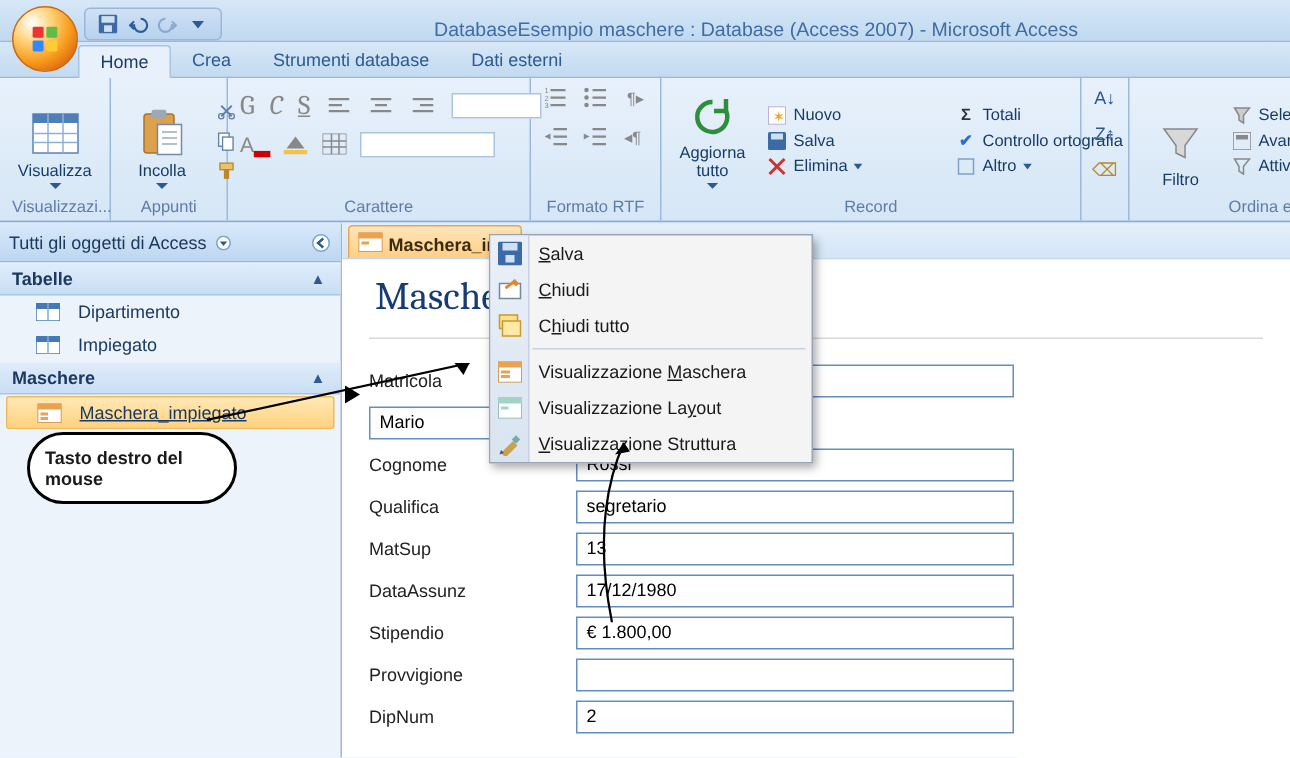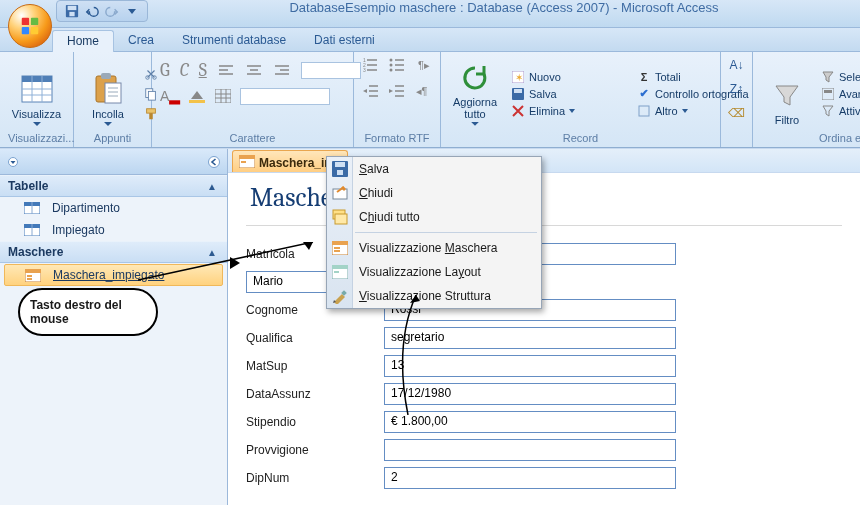--- a/index.html
+++ b/index.html
@@ -14,21 +14,21 @@
     --nav-head:#A5CBF0;
     --nav-hover:#FDE2B8;
     --field-border:#648DC3;
     --title-blue:#153D73;
   }
   *{box-sizing:border-box;font-family:"Segoe UI",Tahoma,Arial,sans-serif;}
   body{margin:0;width:860px;height:505px;overflow:hidden;background:#eaf2fb;font-size:12px;color:#1a1a1a;}
   .window{width:860px;height:505px;display:flex;flex-direction:column;}
 
   
-  .titlebar{height:28px;background:linear-gradient(#D7E7F7,#BFD9F0);border-bottom:1px solid var(--rb-sep);display:flex;align-items:flex-start;position:relative;}
+  .titlebar{height:28px;background:linear-gradient(#D7E7F7,#BFD9F0);border-bottom:1px solid var(--rb-sep);display:flex;align-items:flex-end;position:relative;}
   .orb{width:44px;height:44px;border-radius:50%;background:radial-gradient(circle at 30% 25%,#fff,#ffd27a 30%,#f79a1a 60%,#c7410b 100%);margin:2px 6px 0 6px;border:1px solid #c96a10;position:absolute;left:2px;top:2px;z-index:5;display:flex;align-items:center;justify-content:center;}
   .orb svg{width:22px;height:22px;}
   .qat{margin-left:56px;height:22px;background:linear-gradient(#cfe0f4,#b7d2ee);border:1px solid #9ab7d8;border-radius:4px;display:flex;align-items:center;gap:6px;padding:0 8px;}
   .qat .ico{width:14px;height:14px;display:flex;align-items:center;justify-content:center;color:#2b5a93;}
   .title{flex:1;text-align:center;color:#3f6ca3;font-size:13px;}
 
   
   .tabs{height:24px;background:linear-gradient(#D7E7F7,#C3DAF0);display:flex;align-items:flex-end;padding-left:52px;border-bottom:1px solid var(--rb-sep);}
   .tab{padding:3px 14px 4px;color:var(--tab-text);font-size:12px;cursor:pointer;border-top-left-radius:3px;border-top-right-radius:3px;}
   .tab.active{background:#E8F1FB;border:1px solid #a7c3e2;border-bottom:none;color:#1b3c63;position:relative;top:1px;}
@@ -416,20 +416,21 @@
         </div>
       </div>
       <div class="label">Ordina e filtr</div>
     </div>
   </div>
 
   <div class="content-row">
 
     <div class="nav">
       <div class="nav-title">
+        <span>Tutti gli oggetti di Access</span>
         <span class="chv">
             <svg width="10" height="10" viewBox="0 0 10 10">
               <circle cx="5" cy="5" r="4.5" fill="#fff" stroke="#7aa2cf"></circle>
               <path d="M2.5 4h5L5 7z" fill="#2b5a93"></path>
             </svg>
           </span>
         <span class="sp"></span>
         <span class="chv">
             <svg width="12" height="12" viewBox="0 0 12 12">
               <circle cx="6" cy="6" r="5.5" fill="#fff" stroke="#7aa2cf"></circle>

